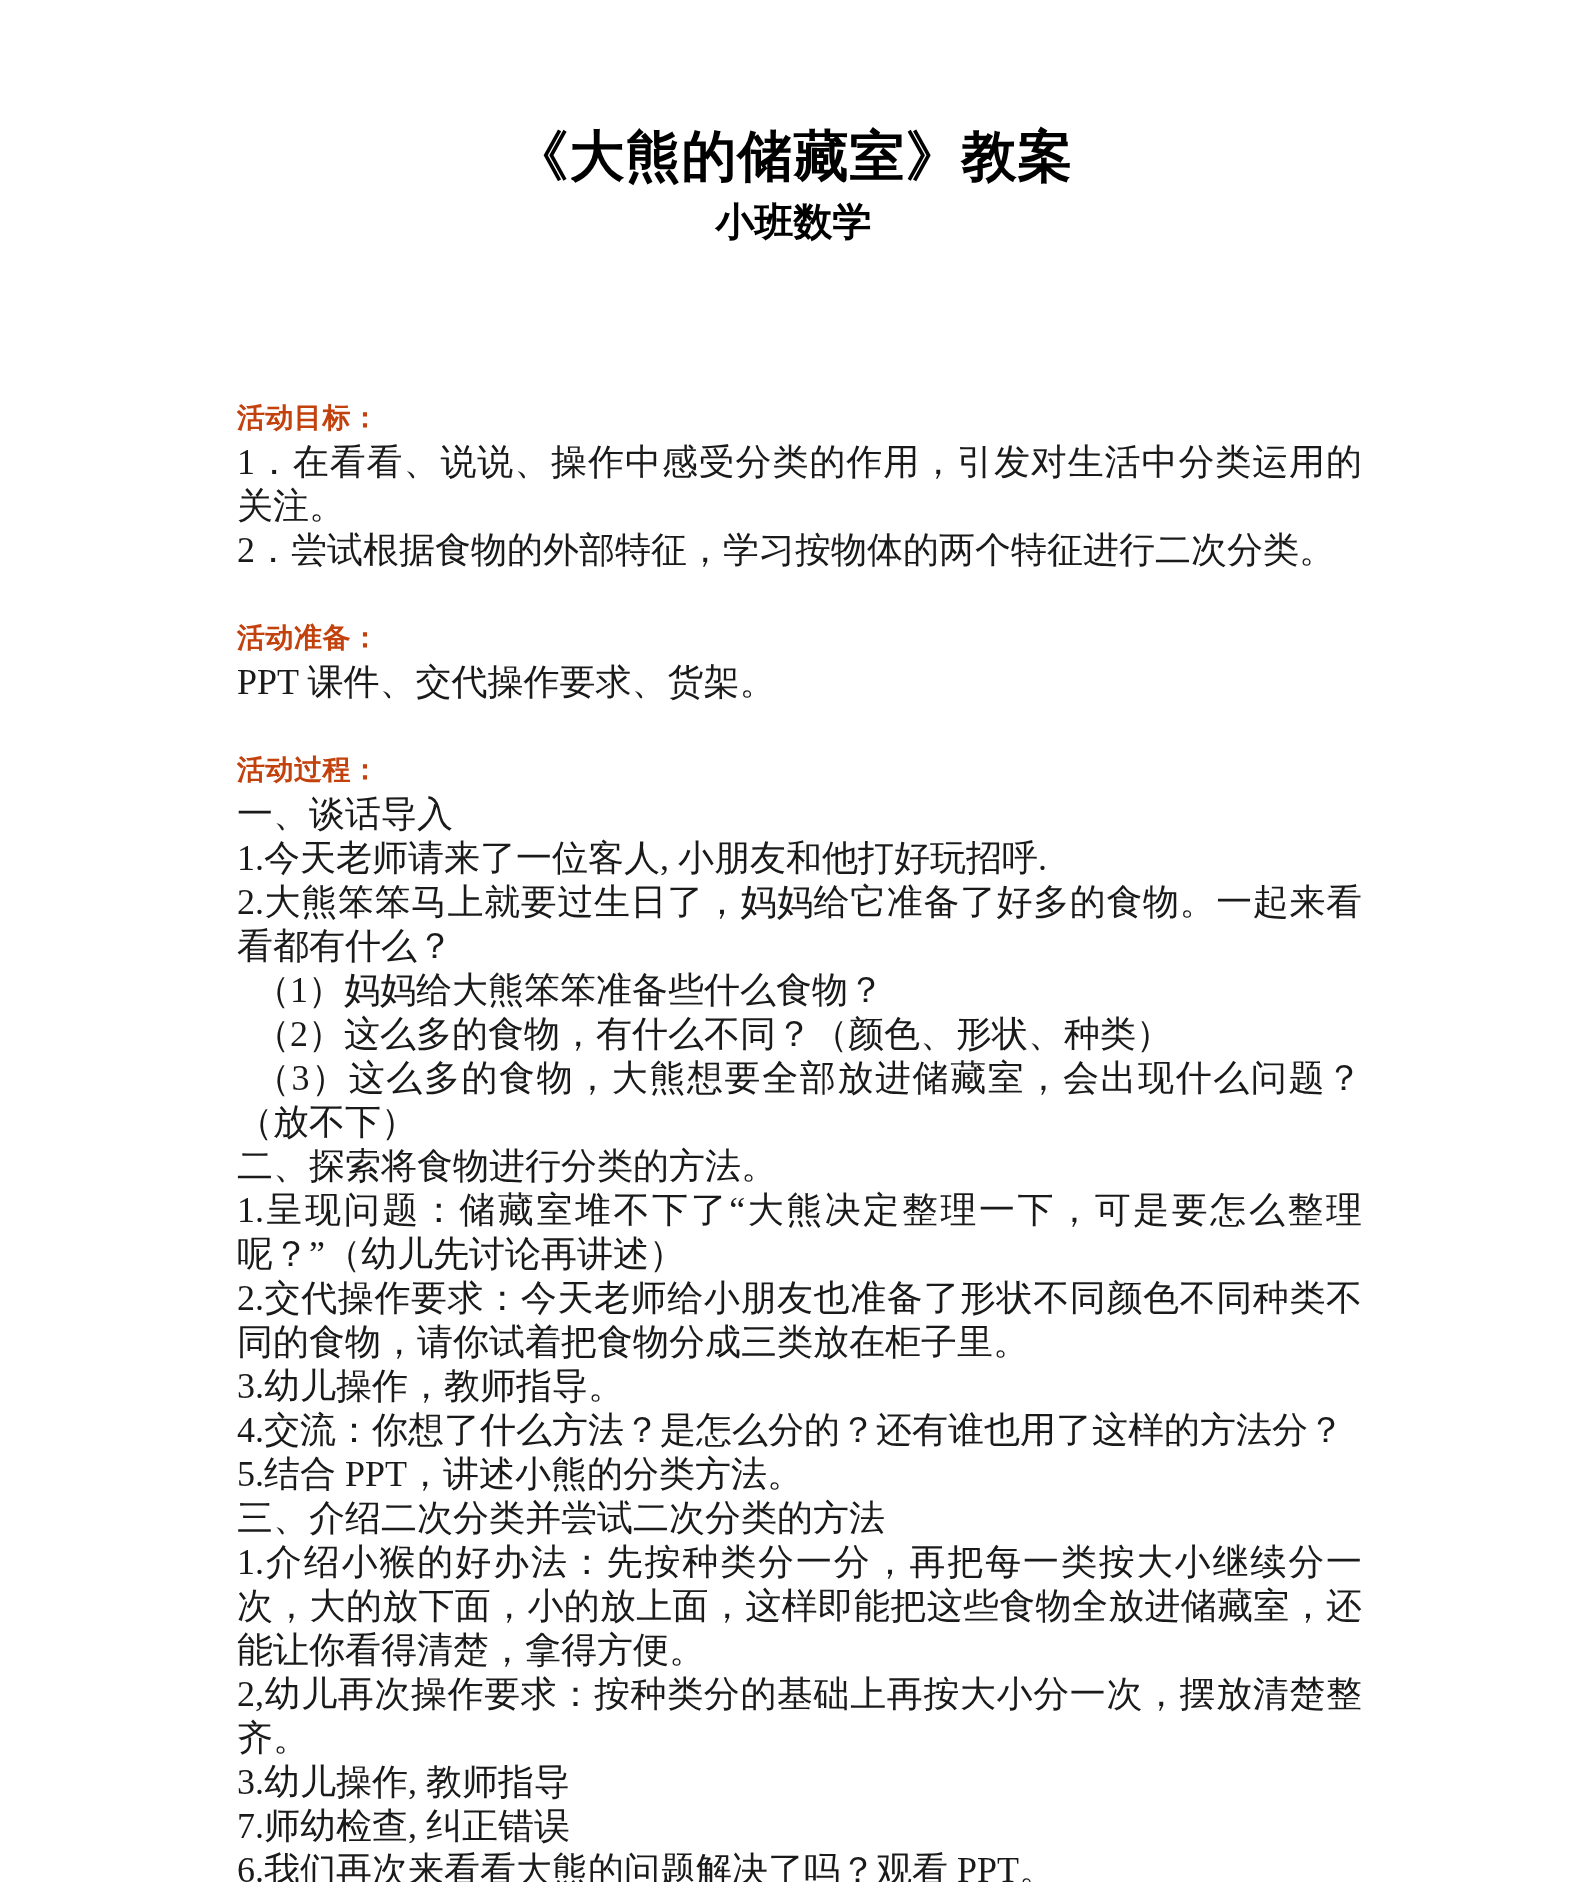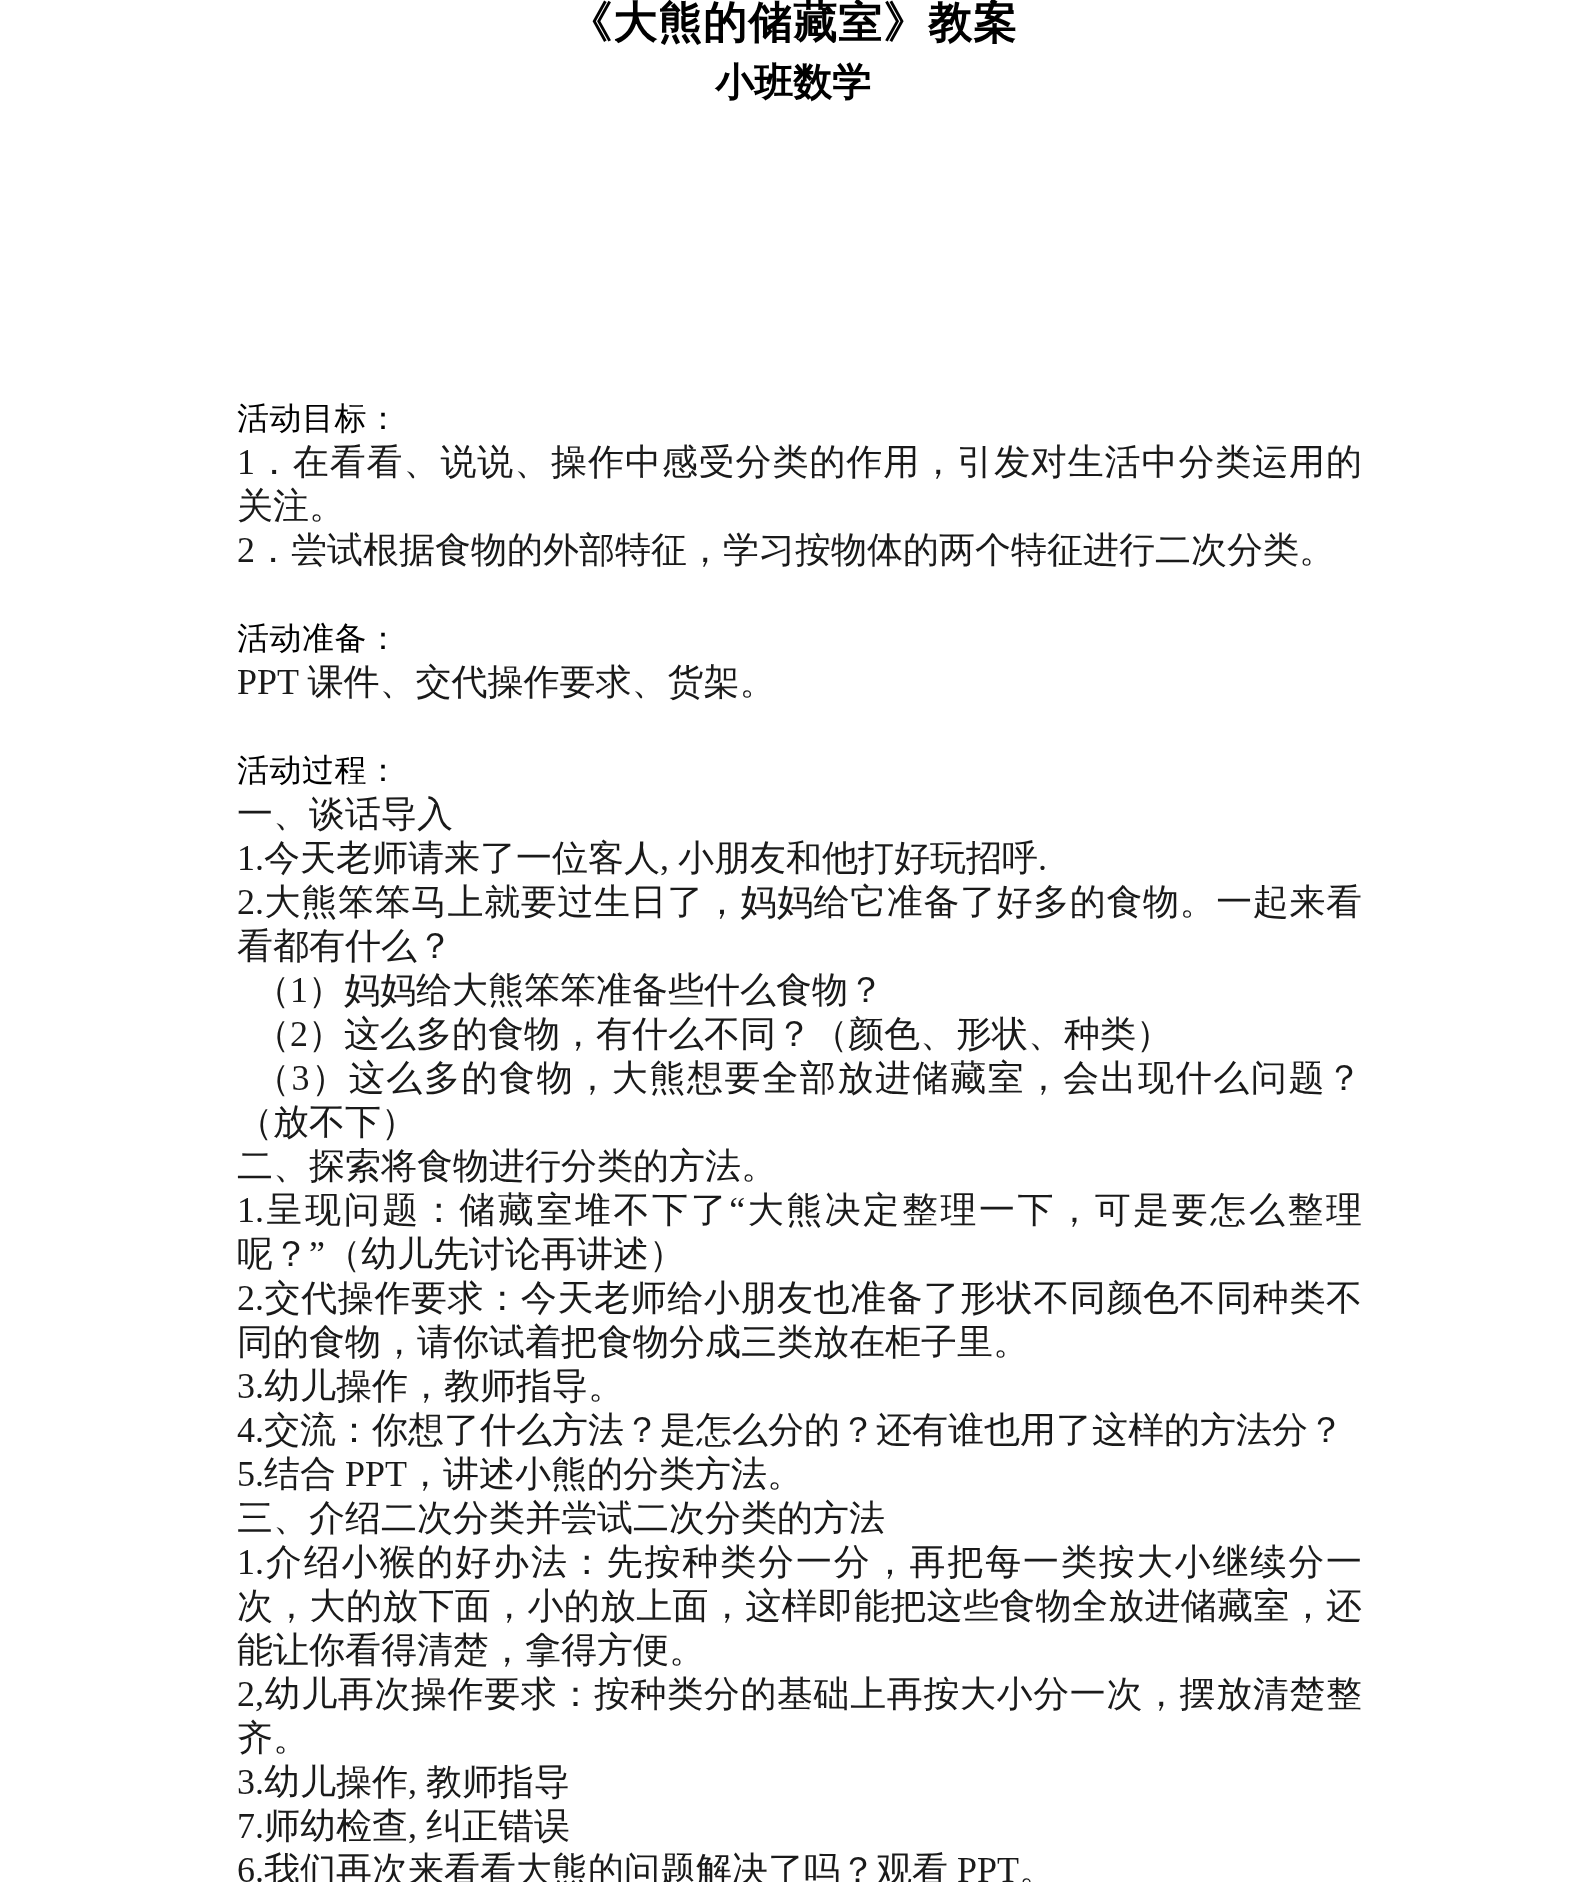--- a/index.html
+++ b/index.html
@@ -14,47 +14,48 @@
   .page {
     position: relative;
     width: 1587px;
     height: 1882px;
     background: #ffffff;
     overflow: hidden;
     box-sizing: border-box;
   }
   .doc-title {
     text-align: center;
-    font-size: 44px;
+    font-size: 55px;
     font-weight: bold;
     line-height: 1.05;
     letter-spacing: 1px;
     margin: 0;
+    padding-top: 128px;
     color: #000000;
   }
   .doc-subtitle {
     text-align: center;
     font-size: 39px;
     font-weight: bold;
     line-height: 1.1;
     margin: 1px;
     padding-top: 14px;
     color: #000000;
   }
   .body-area {
     position: absolute;
     left: 237px;
     top: 396px;
     width: 1125px;
   }
   .section-heading {
-    font-size: 32px;
-    font-weight: normal;
+    font-size: 28px;
+    font-weight: bold;
     line-height: 44px;
-    color: #000000;
+    color: #c2410c;
     letter-spacing: 0.5px;
   }
   .para {
     font-size: 36px;
     font-weight: normal;
     line-height: 44px;
     color: #1a1a1a;
     text-align: justify;
     text-justify: inter-character;
     white-space: normal;

